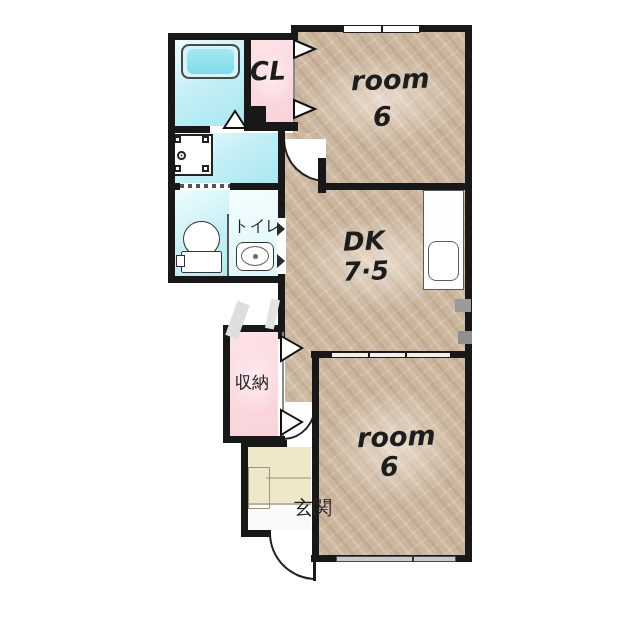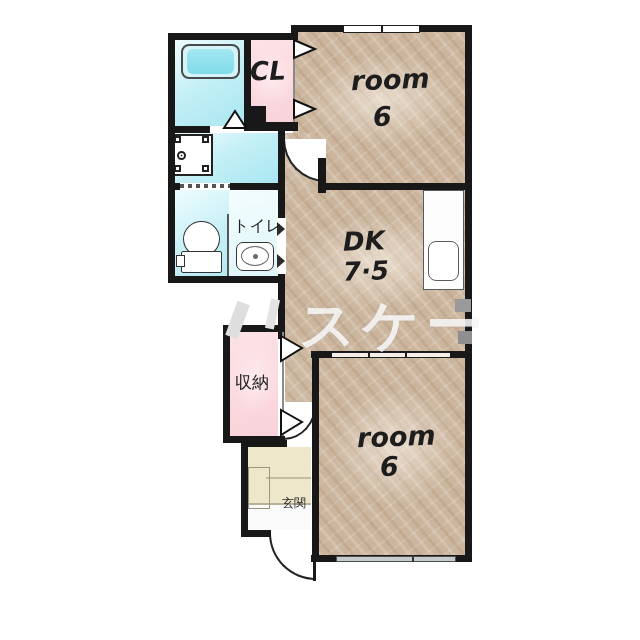--- a/index.html
+++ b/index.html
@@ -140,22 +140,20 @@
 
   <span class="lbl latin" style="left:250px;top:56px;font-size:26px;">CL</span>
   <span class="lbl latin" style="left:351px;top:64px;font-size:27px;">room</span>
   <span class="lbl latin" style="left:373px;top:101px;font-size:27px;">6</span>
   <span class="lbl latin" style="left:343px;top:226px;font-size:26px;">DK</span>
   <span class="lbl latin" style="left:343px;top:256px;font-size:26px;">7·5</span>
   <span class="lbl latin" style="left:357px;top:421px;font-size:27px;">room</span>
   <span class="lbl latin" style="left:380px;top:451px;font-size:27px;">6</span>
   <span class="lbl jp" style="left:233px;top:216px;font-size:16px;">トイレ</span>
   <span class="lbl jp" style="left:235px;top:371px;font-size:17px;">収納</span>
-  <span class="lbl jp" style="left:282px;top:495px;font-size:12px;">玄関</span>
+  <span class="lbl jp" style="left:294px;top:495px;font-size:19px;">玄関</span>
 
-  <span style="position:absolute;left:299px;top:288px;z-index:40;font-size:56px;font-weight:bold;letter-spacing:6px;
-               color:rgba(255,255,255,0.8);text-shadow:0 0 2px rgba(150,150,150,0.4);font-family:'DejaVu Sans',sans-serif;">スケー</span>
   <div class="frag" style="left:231px;top:302px;width:13px;height:36px;background:#dedede;transform:rotate(20deg);"></div>
   <div class="frag" style="left:268px;top:299px;width:9px;height:30px;background:#e3e3e3;transform:rotate(12deg);"></div>
   <div class="frag" style="left:455px;top:299px;width:16px;height:13px;background:#9a9a9a;"></div>
   <div class="frag" style="left:458px;top:331px;width:14px;height:13px;background:#8f8f8f;"></div>
 
 </div>
 
 </body></html>

